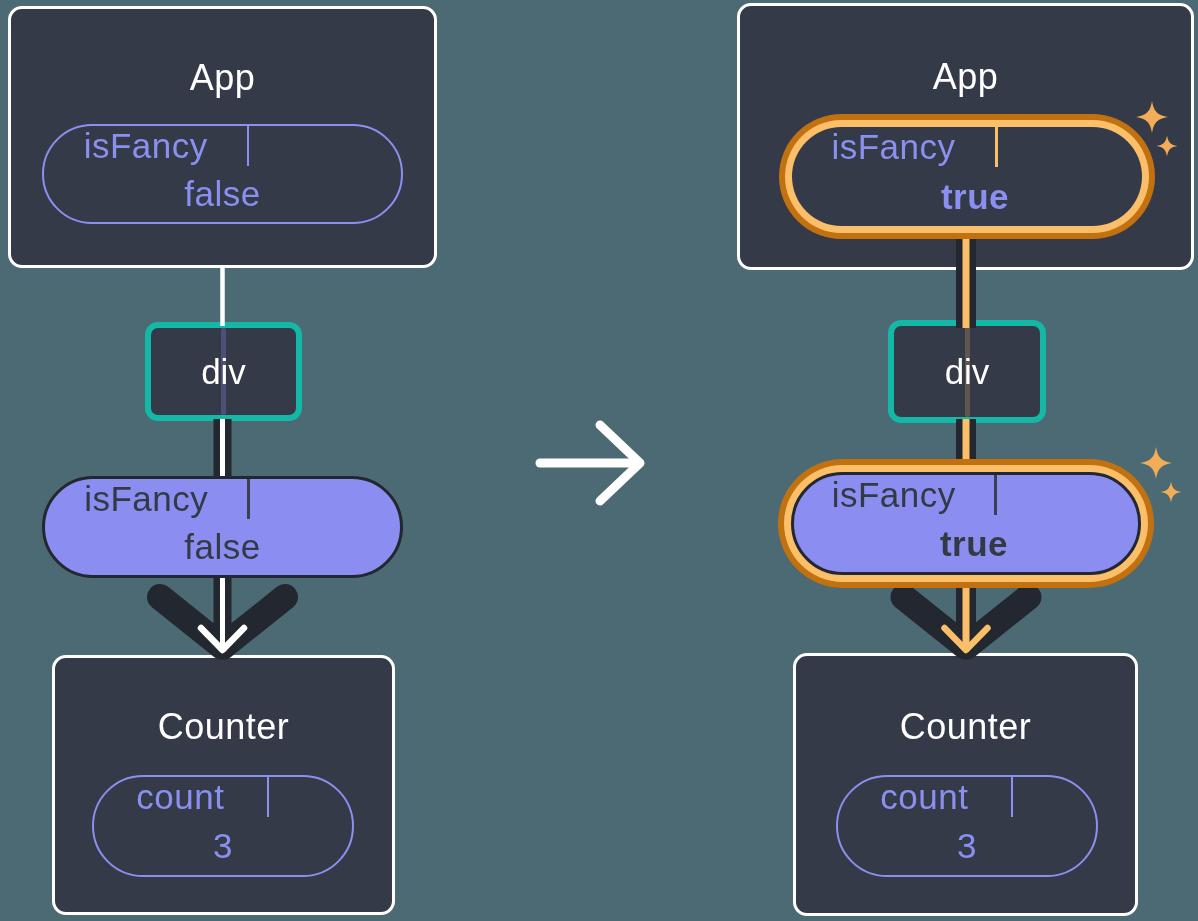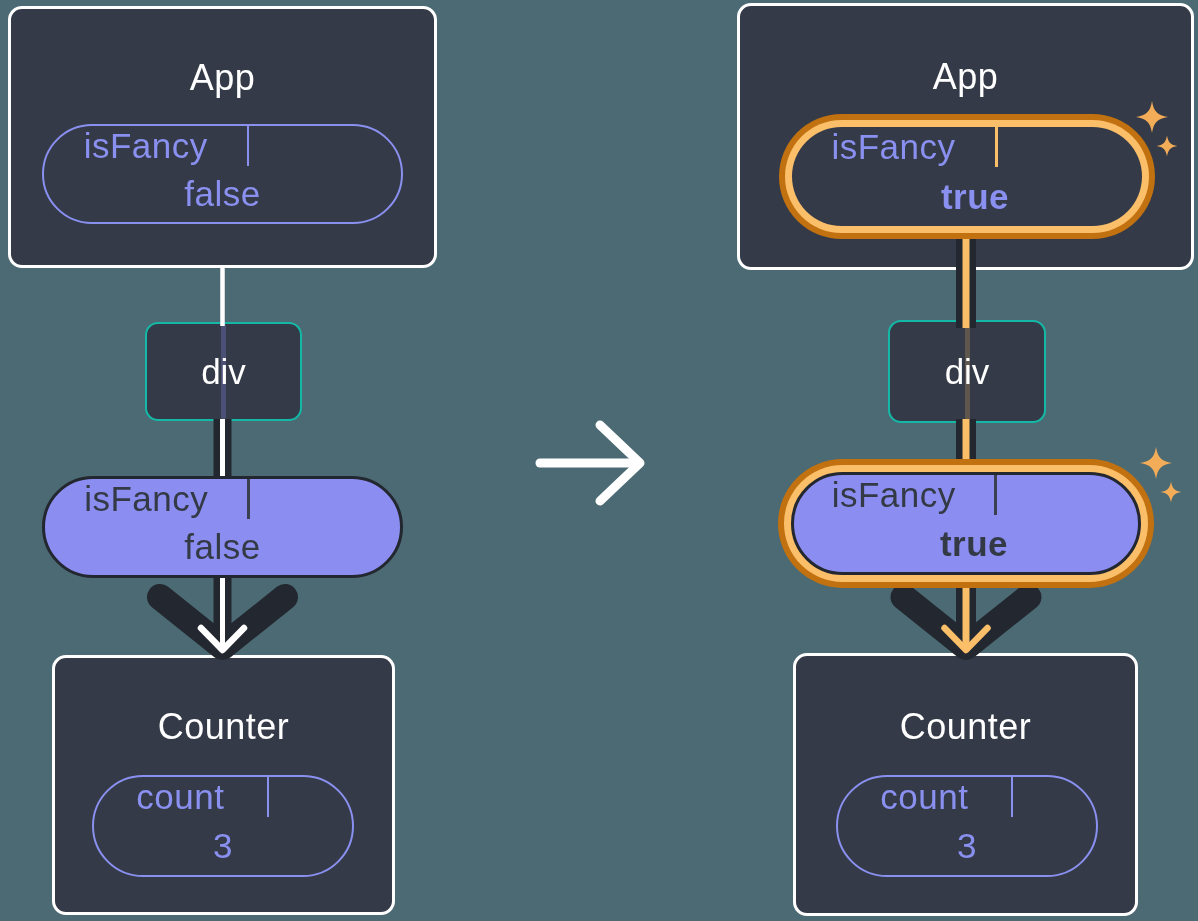--- a/index.html
+++ b/index.html
@@ -11,21 +11,21 @@
   }
   .card{
     position:absolute;background:#343a47;border:3px solid #ffffff;
     border-radius:14px;box-sizing:border-box;
   }
   .card-title{
     position:absolute;left:0;right:0;text-align:center;
     color:#ffffff;font-size:36px;font-weight:500;letter-spacing:.5px;
   }
   .tag-card{
-    position:absolute;background:#343a47;border:2px solid #14b8a6;
+    position:absolute;background:#343a47;border:6px solid #14b8a6;
     border-radius:13px;box-sizing:border-box;
     display:flex;align-items:center;justify-content:center;
   }
   .tag-label{color:#ffffff;font-size:35px;font-weight:500;z-index:2;position:relative;}
   .ghost-line{
     position:absolute;top:0;bottom:0;left:50%;width:5px;margin-left:-2.5px;
     z-index:1;border-radius:2px;
   }
   .ghost-line.before{background:rgba(138,144,240,0.28);}
   .ghost-line.after{background:rgba(251,190,105,0.22);}

